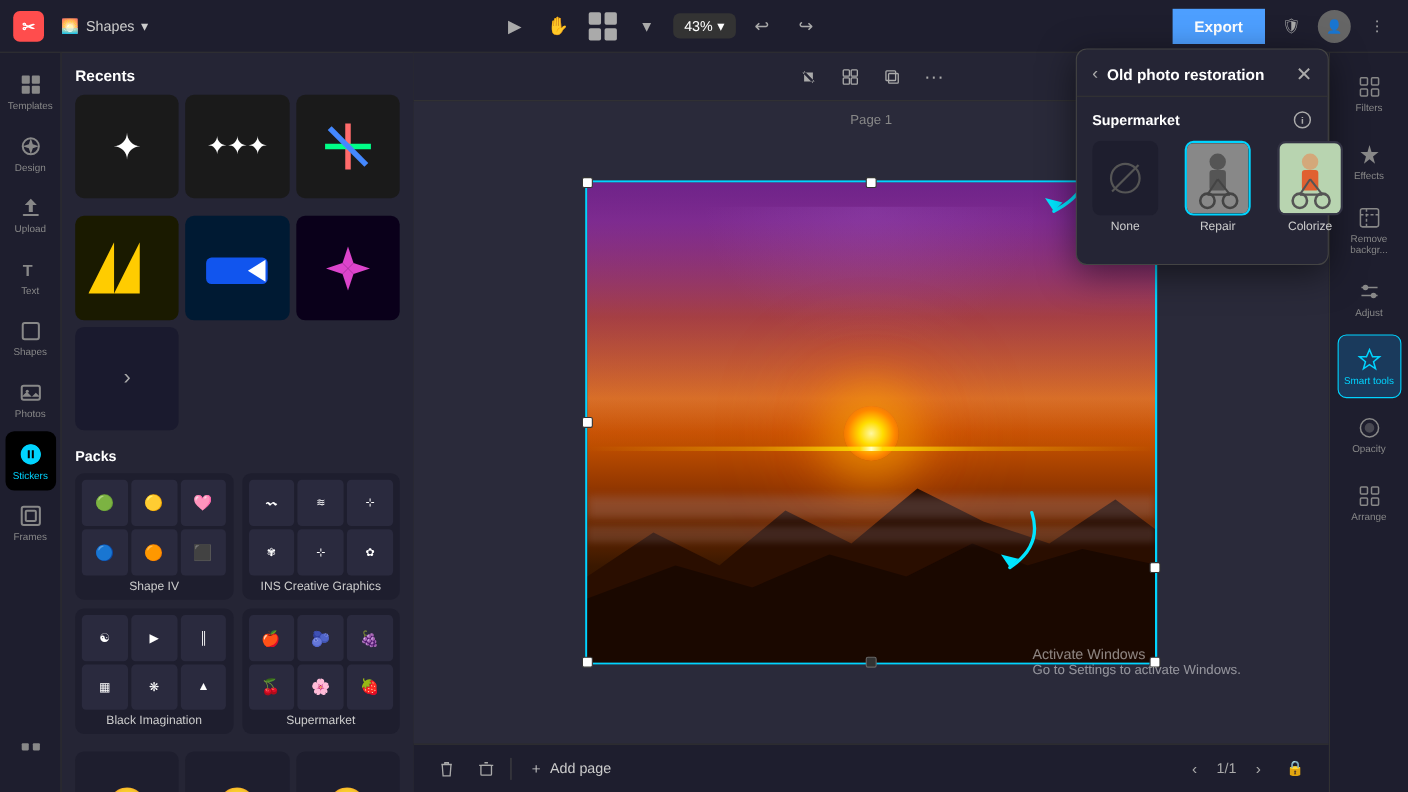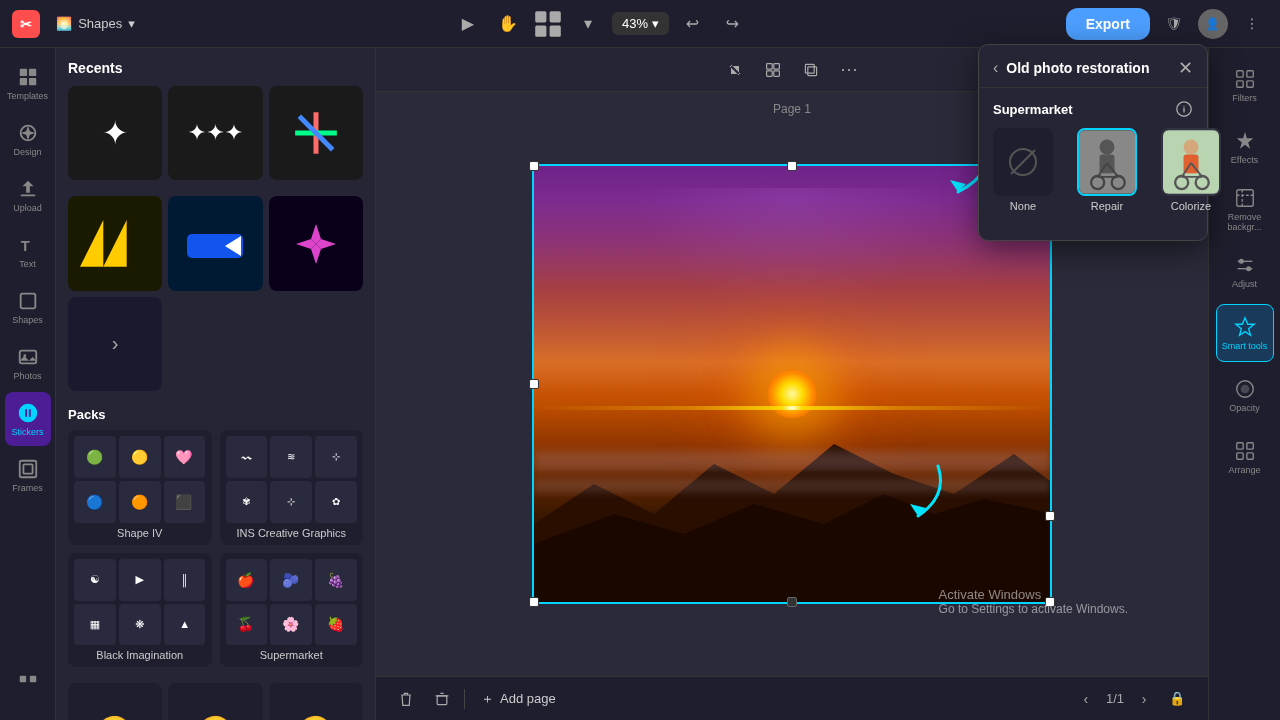--- a/index.html
+++ b/index.html
@@ -6,21 +6,21 @@
     body { font-family: -apple-system, BlinkMacSystemFont, 'Segoe UI', sans-serif; background: #1a1a2e; color: #fff; width: 1280px; height: 720px; overflow: hidden; display: flex; flex-direction: column; }
 
     
     .topbar { height: 48px; background: #1e1e2e; display: flex; align-items: center; padding: 0 12px; gap: 8px; border-bottom: 1px solid #333; flex-shrink: 0; }
     .topbar-logo { width: 28px; height: 28px; background: #ff4d4d; border-radius: 6px; display: flex; align-items: center; justify-content: center; font-size: 14px; font-weight: bold; color: white; }
     .topbar-project { font-size: 13px; color: #ccc; margin-left: 8px; display: flex; align-items: center; gap: 6px; }
     .topbar-center { flex: 1; display: flex; align-items: center; justify-content: center; gap: 8px; }
     .topbar-tool-btn { width: 32px; height: 32px; border-radius: 6px; border: none; background: transparent; color: #aaa; cursor: pointer; display: flex; align-items: center; justify-content: center; font-size: 16px; }
     .topbar-zoom { background: #333; border: none; color: #fff; padding: 4px 10px; border-radius: 6px; font-size: 13px; cursor: pointer; display: flex; align-items: center; gap: 4px; }
     .topbar-right { display: flex; align-items: center; gap: 8px; }
-    .export-btn { background: #4d9fff; color: white; border: none; padding: 8px 20px; border-radius: 12px; font-size: 14px; font-weight: 600; cursor: pointer; }
+    .export-btn { background: #4d9fff; color: white; border: none; padding: 8px 20px; border-radius: 0; font-size: 14px; font-weight: 600; cursor: pointer; }
     .topbar-icon-btn { width: 32px; height: 32px; border-radius: 50%; border: none; background: transparent; color: #aaa; cursor: pointer; display: flex; align-items: center; justify-content: center; }
     .avatar { width: 30px; height: 30px; border-radius: 50%; background: #666; overflow: hidden; display: flex; align-items: center; justify-content: center; font-size: 12px; }
 
     
     .main { display: flex; flex: 1; overflow: hidden; }
 
     
     .icon-rail { width: 56px; background: #1e1e2e; display: flex; flex-direction: column; align-items: center; padding: 8px 0; gap: 2px; border-right: 1px solid #333; }
     .rail-item { width: 46px; height: 54px; display: flex; flex-direction: column; align-items: center; justify-content: center; gap: 3px; border-radius: 8px; cursor: pointer; color: #888; font-size: 10px; }
     .rail-item.active { color: #00d4ff; }
@@ -173,21 +173,21 @@
       <span style="font-size:9px;">Shapes</span>
     </div>
     <div class="rail-item">
       <svg viewBox="0 0 24 24" fill="currentColor">
           <rect x="3" y="5" width="18" height="14" rx="2" fill="none" stroke="currentColor" stroke-width="2"></rect>
           <circle cx="8.5" cy="10.5" r="1.5"></circle>
           <path d="M3 16 L8 11 L13 16 L17 12 L21 16"></path>
         </svg>
       <span style="font-size:9px;">Photos</span>
     </div>
-    <div class="rail-item active" style="background:#4c1d95;">
+    <div class="rail-item active" style="background:#000000;">
       <svg viewBox="0 0 24 24" fill="currentColor" style="color:#00d4ff;">
           <path d="M12 2C6.48 2 2 6.48 2 12s4.48 10 10 10 10-4.48 10-10S17.52 2 12 2zm-1 14H9V8h2v8zm4 0h-2V8h2v8z"></path>
           <circle cx="12" cy="12" r="9" fill="none" stroke="#00d4ff" stroke-width="1.5"></circle>
         </svg>
       <span style="font-size:9px;color:#00d4ff;">Stickers</span>
     </div>
     <div class="rail-item">
       <svg viewBox="0 0 24 24" fill="none" stroke="currentColor" stroke-width="2">
           <rect x="3" y="3" width="18" height="18" rx="2"></rect>
           <rect x="7" y="7" width="10" height="10" rx="1"></rect>

